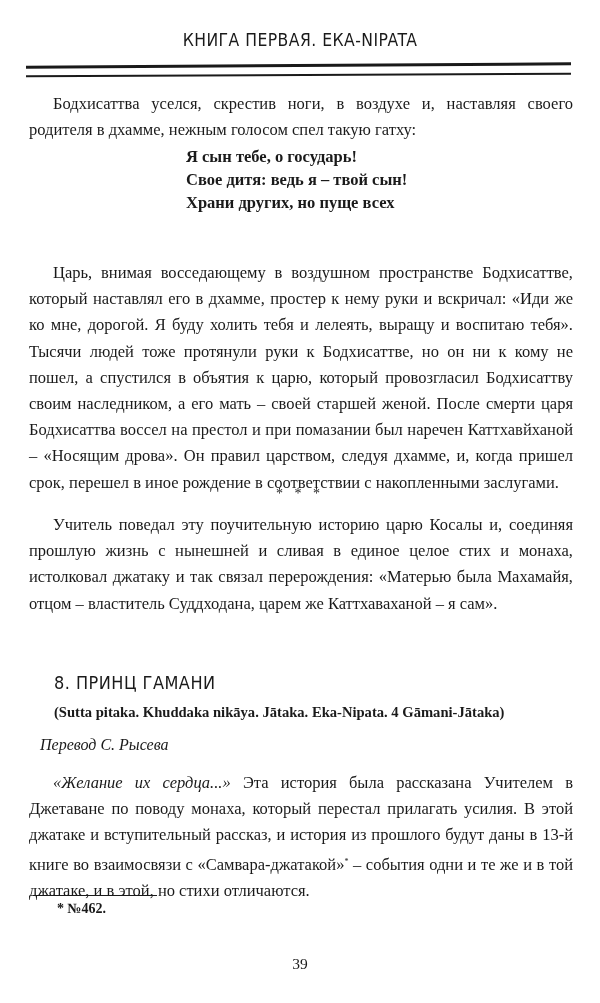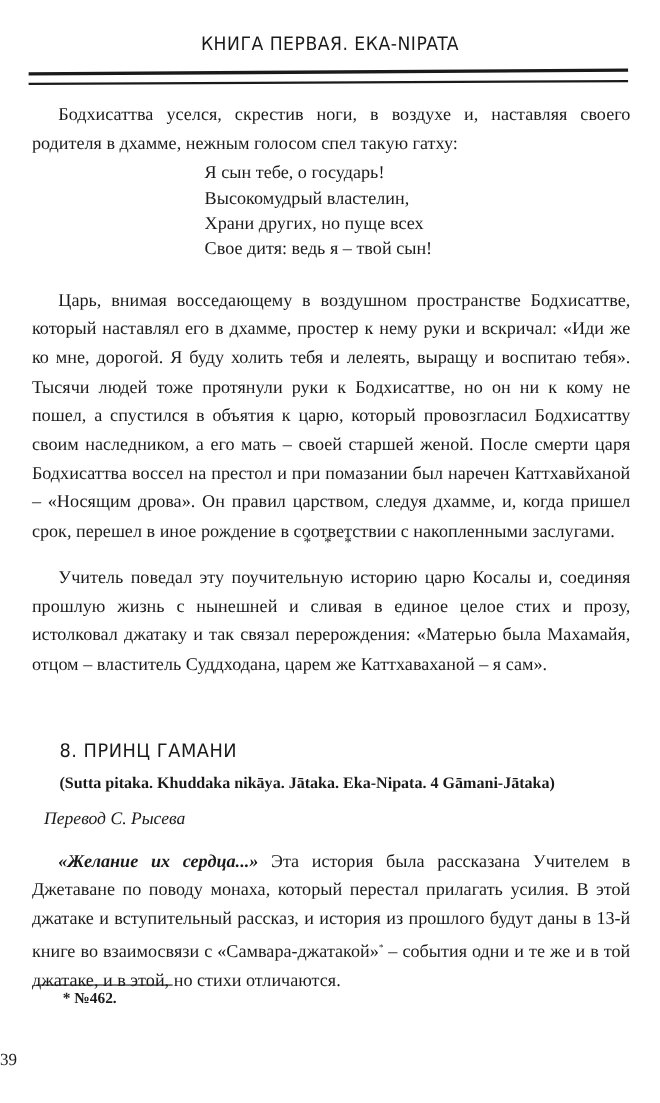--- a/index.html
+++ b/index.html
@@ -58,21 +58,21 @@
       text-indent: 24px;
     }
     .p1 { top: 91px; }
     .verse {
       position: absolute;
       top: 145px;
       left: 186px;
       font-size: 16.5px;
       line-height: 23px;
     }
-    .verse div { white-space: nowrap; }
+    .verse div { white-space: nowrap; font-weight: bold; }
     .p2 { top: 260px; }
     .stars {
       position: absolute;
       top: 486px;
       left: 0;
       width: 600px;
       text-align: center;
       font-size: 14px;
       letter-spacing: 4px;
     }
@@ -96,21 +96,21 @@
       white-space: nowrap;
     }
     .translator {
       position: absolute;
       top: 736px;
       left: 40px;
       font-size: 16px;
       font-style: italic;
     }
     .p4 { top: 770px; }
-    .p4 em { font-style: italic; font-weight: bold; }
+    .p4 em { font-style: italic; }
     .p4 sup { font-size: 8px; vertical-align: 6px; }
     .footnote-rule {
       position: absolute;
       top: 895px;
       left: 33px;
       width: 124px;
       height: 1px;
       background: #1a1a1a;
     }
     .footnote {
@@ -118,49 +118,49 @@
       top: 901px;
       left: 57px;
       font-size: 14px;
       font-weight: bold;
     }
     .page-number {
       position: absolute;
       top: 955px;
       left: 0;
       width: 600px;
+      text-align: center;
       font-size: 15.5px;
     }
   </style>
 </head>
 <body>
 
 <div class="running-head">КНИГА ПЕРВАЯ. ЕКА-NIPATA</div>
 <div class="rule-thick"></div>
 <div class="rule-thin"></div>
 
 <div class="block p1">
   <p>Бодхисаттва уселся, скрестив ноги, в воздухе и, наставляя своего родителя в дхамме, нежным голосом спел такую гатху:</p>
 </div>
 
 <div class="verse">
   <div>Я сын тебе, о государь!</div>
-  <div>Высокомудрый властелин,</div>
+  <div>Свое дитя: ведь я – твой сын!</div>
   <div>Храни других, но пуще всех</div>
-  <div>Свое дитя: ведь я – твой сын!</div>
 </div>
 
 <div class="block p2">
   <p>Царь, внимая восседающему в воздушном пространстве Бодхисаттве, который наставлял его в дхамме, простер к нему руки и вскричал: «Иди же ко мне, дорогой. Я буду холить тебя и лелеять, выращу и воспитаю тебя». Тысячи людей тоже протянули руки к Бодхисаттве, но он ни к кому не пошел, а спустился в объятия к царю, который провозгласил Бодхисаттву своим наследником, а его мать – своей старшей женой. После смерти царя Бодхисаттва воссел на престол и при помазании был наречен Каттхавйханой – «Носящим дрова». Он правил царством, следуя дхамме, и, когда пришел срок, перешел в иное рождение в соответствии с накопленными заслугами.</p>
 </div>
 
 <div class="stars">* * *</div>
 
 <div class="block p3">
-  <p>Учитель поведал эту поучительную историю царю Косалы и, соединяя прошлую жизнь с нынешней и сливая в единое целое стих и прозу, истолковал джатаку и так связал перерождения: «Матерью была Махамайя, отцом – властитель Суддходана, царем же Каттхаваханой – я сам».</p>
+  <p>Учитель поведал эту поучительную историю царю Косалы и, соединяя прошлую жизнь с нынешней и сливая в единое целое стих и монаха, истолковал джатаку и так связал перерождения: «Матерью была Махамайя, отцом – властитель Суддходана, царем же Каттхаваханой – я сам».</p>
 </div>
 
 <div class="section-title">8. ПРИНЦ ГАМАНИ</div>
 <div class="section-source">(Sutta pitaka. Khuddaka nikāya. Jātaka. Eka-Nipata. 4 Gāmani-Jātaka)</div>
 <div class="translator">Перевод С. Рысева</div>
 
 <div class="block p4">
   <p><em>«Желание их сердца...»</em><span> Эта история была рассказана Учителем в Джетаване по поводу монаха, который перестал прилагать усилия. В этой джатаке и вступительный рассказ, и история из прошлого будут даны в 13-й книге во взаимосвязи с «Самвара-джатакой»</span><sup>*</sup><span> – события одни и те же и в той джатаке, и в этой, но стихи отличаются.</span></p>
 </div>
 

